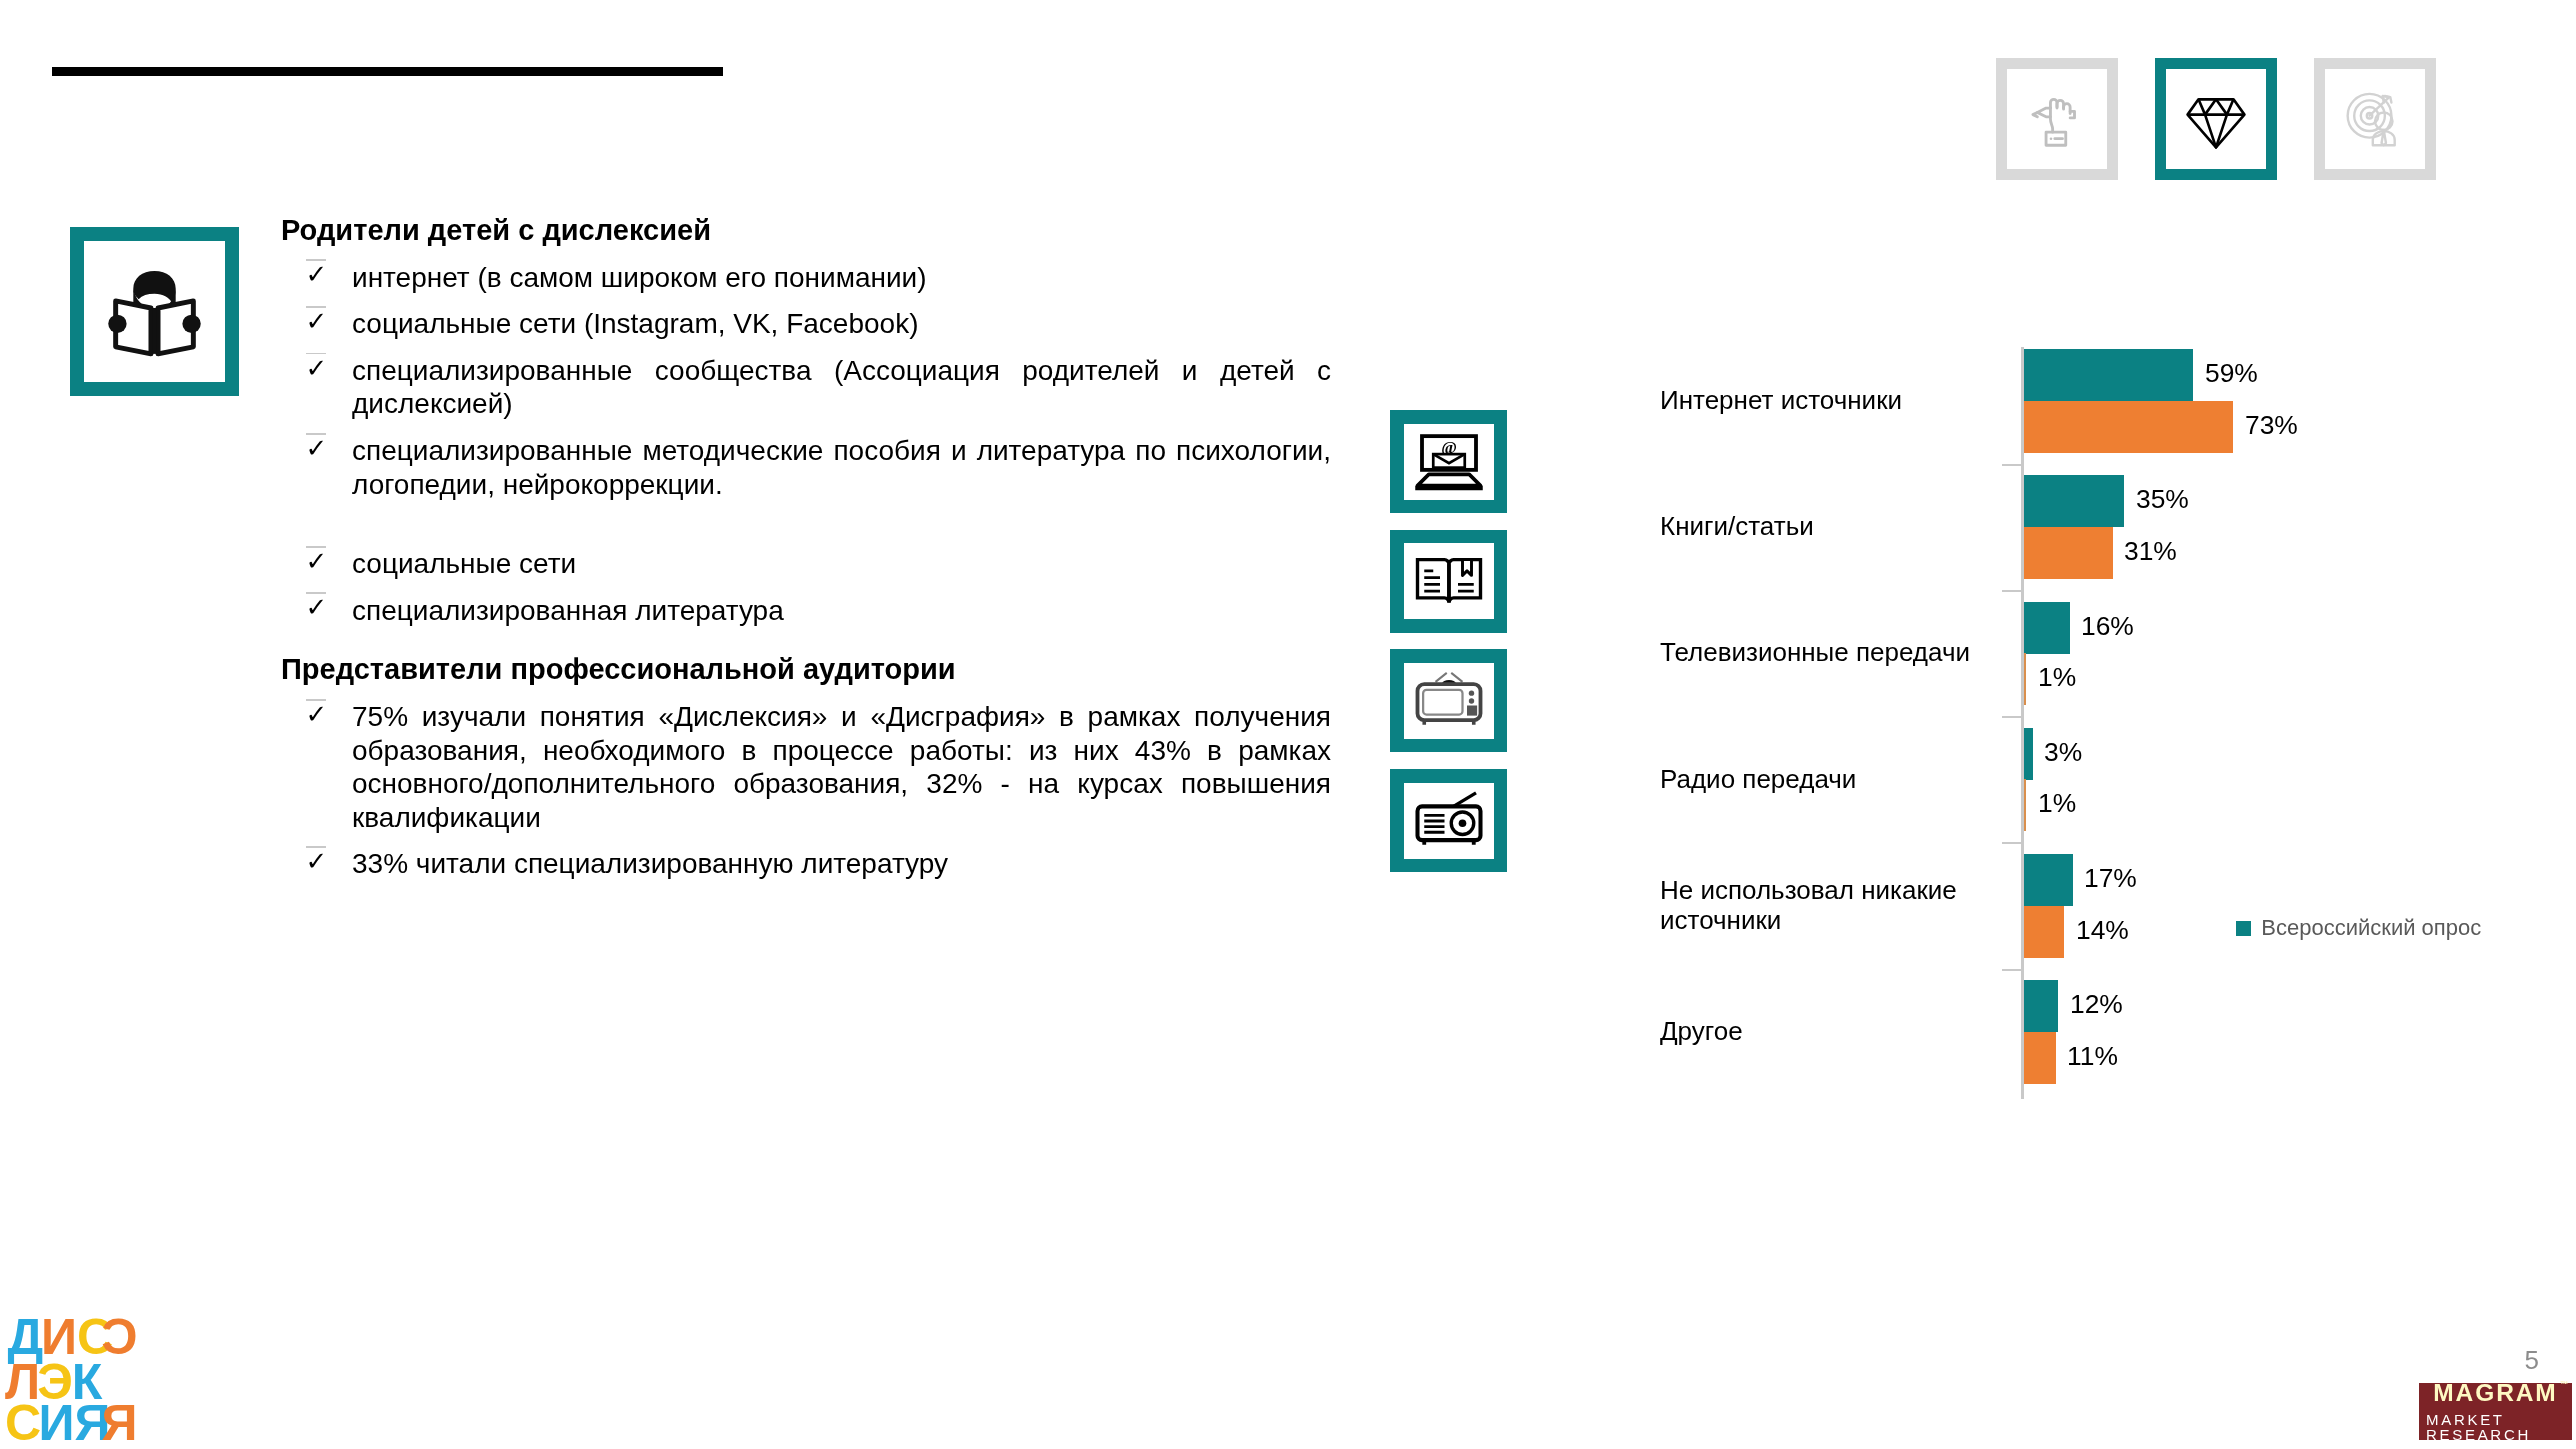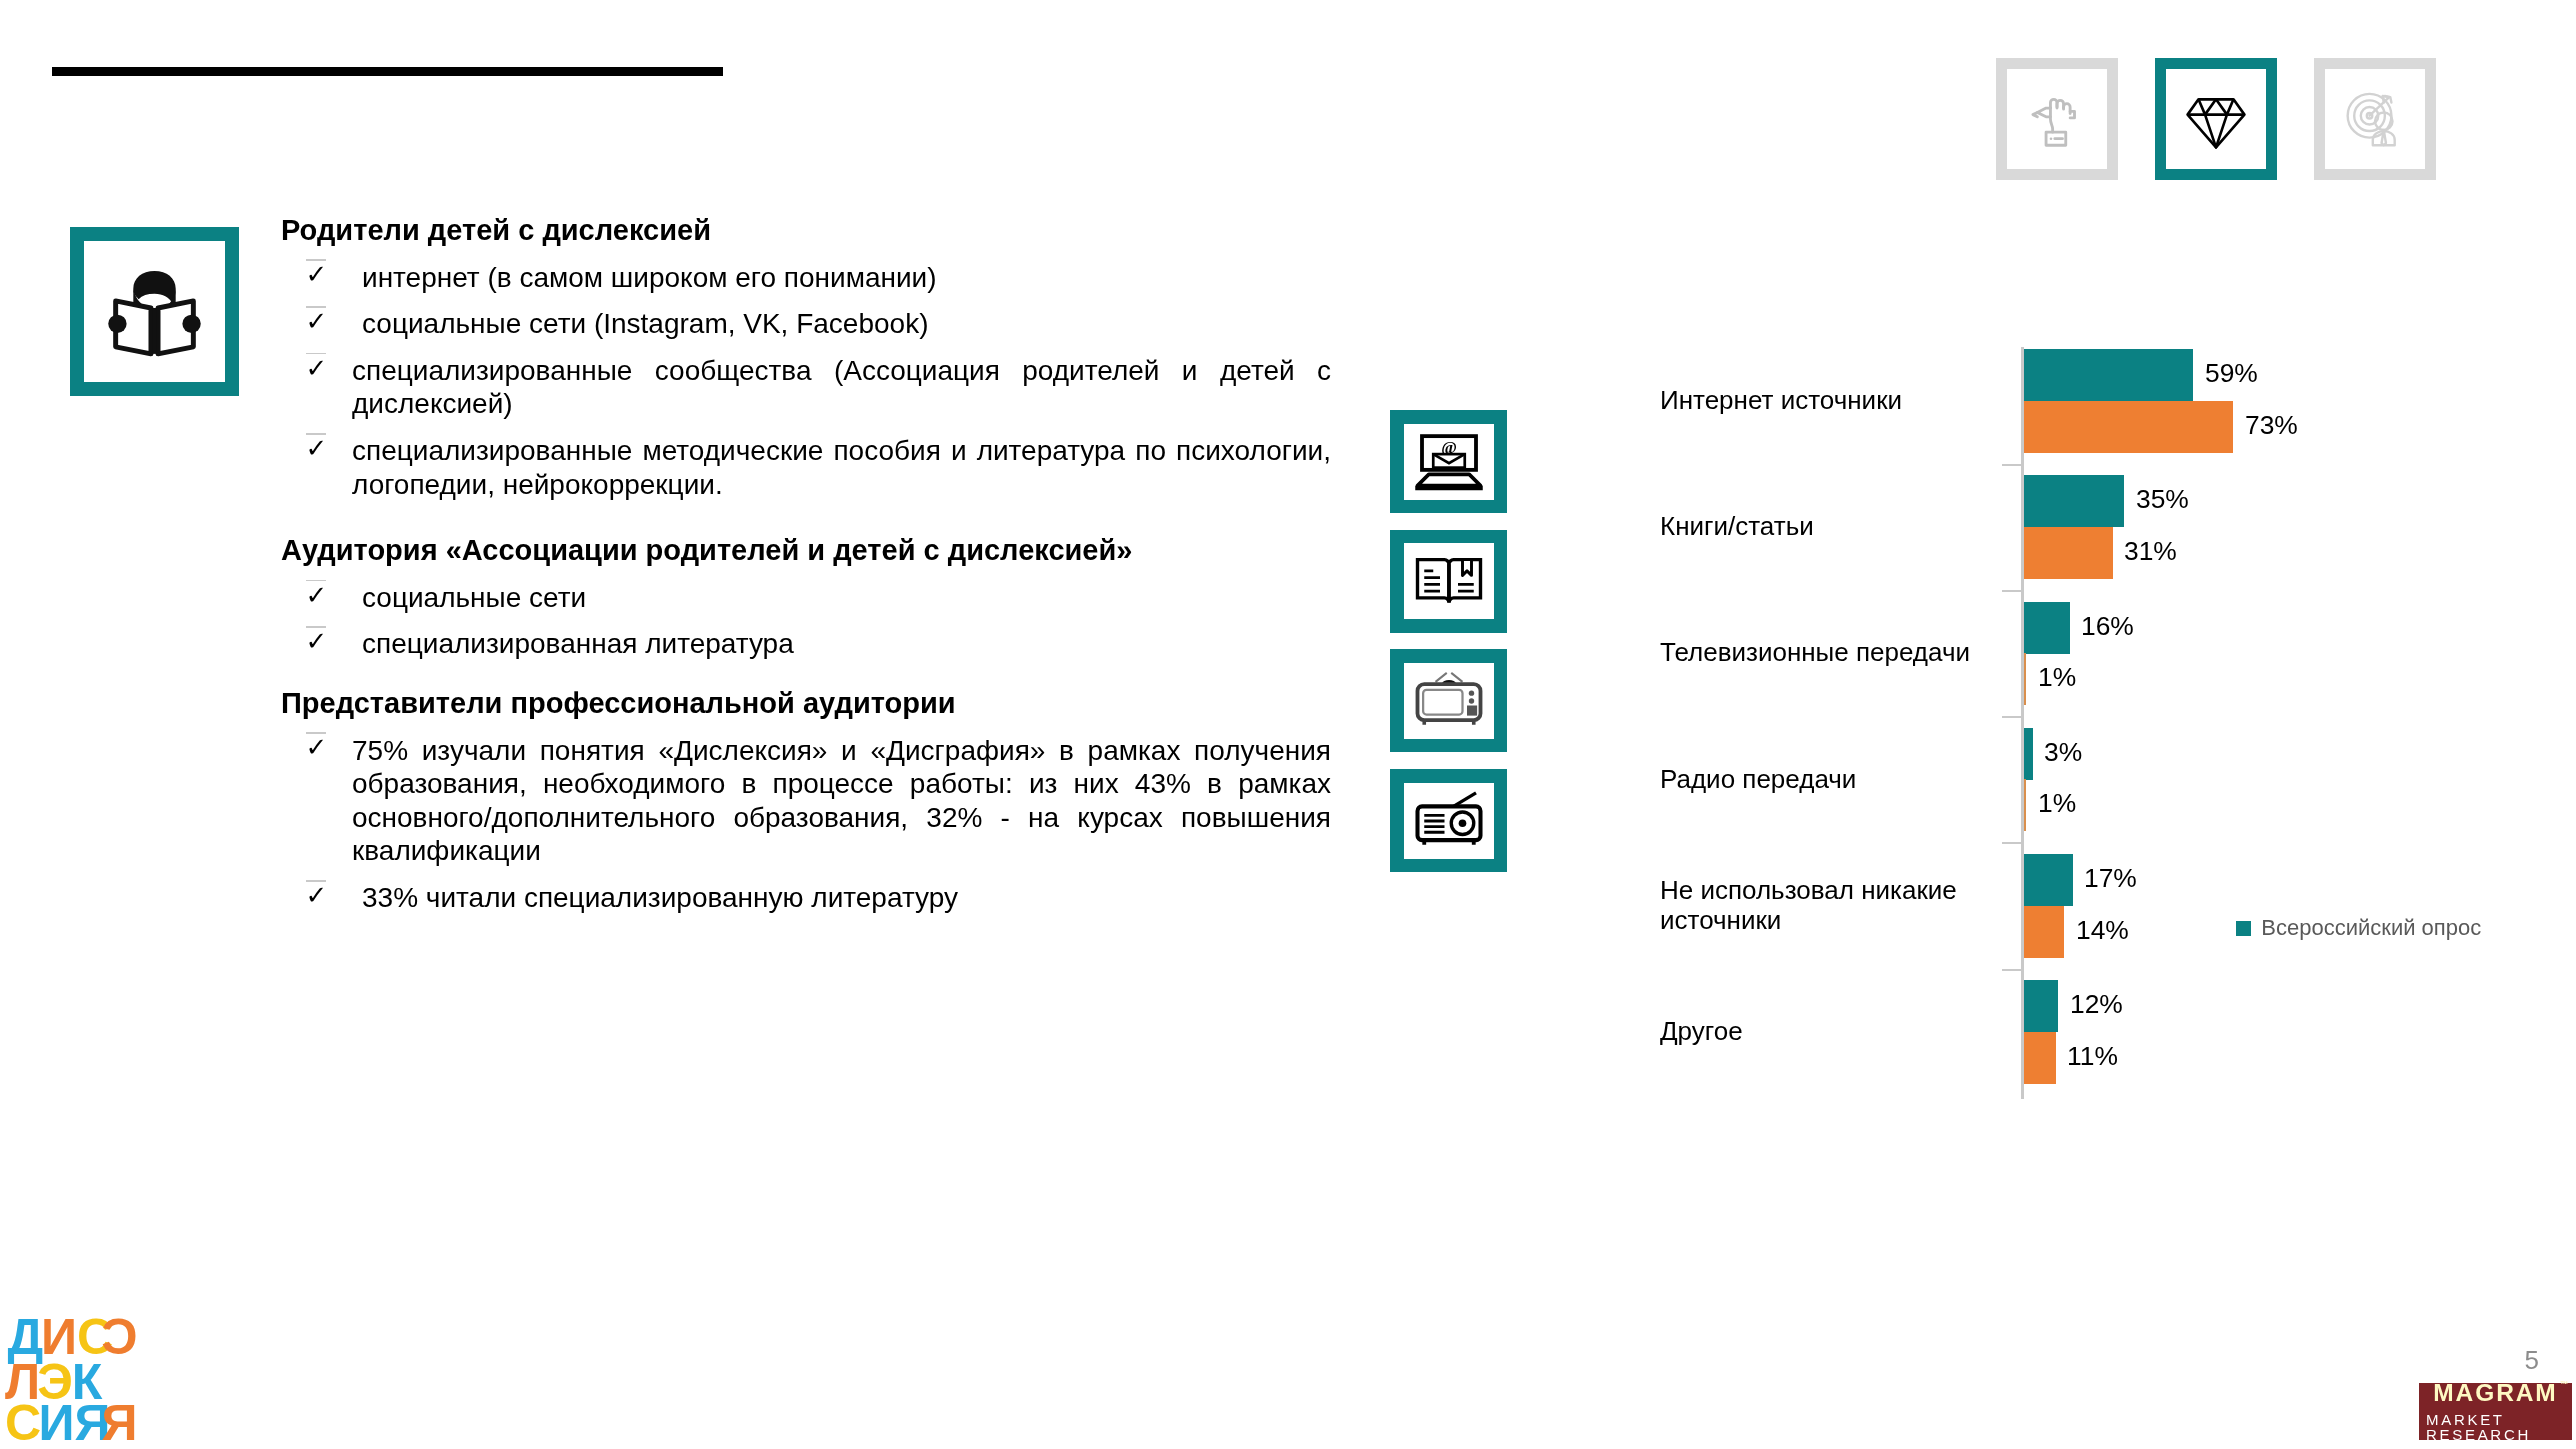--- a/index.html
+++ b/index.html
@@ -53,21 +53,21 @@
   ul.checks li{
     position:relative;padding-left:71px;
     font-size:28px;line-height:1.2;
     text-align:justify;text-justify:inter-word;
     margin-top:13px;
   }
   ul.checks li .tick{
     position:absolute;left:24.5px;top:-1.3px;font-size:26px;font-weight:normal;
   }
   ul.checks li .txt{display:block;}
-  ul.checks li.noj .txt{text-align:left;margin-left:10px;}
+  ul.checks li.noj .txt{text-align:left;}
   .gap-md{height:26px;}
   .gap-lg{height:33px;}
 
   
   #media-col{position:absolute;left:1390px;top:410px;display:flex;flex-direction:column;gap:16.7px;}
   .media-badge{
     width:117px;height:103px;box-sizing:border-box;
     background:#0b8183;display:flex;align-items:center;justify-content:center;
   }
   .media-inner{
@@ -194,21 +194,20 @@
         <span class="txt">специализированные сообщества (Ассоциация родителей и детей с дислексией)</span>
       </li>
       <li>
         <span class="tick">✓</span>
         <span class="txt">специализированные методические пособия и литература по психологии, логопедии, нейрокоррекции.</span>
       </li>
     </ul>
 
     <div class="gap-lg"></div>
 
-    <div class="sec-head">Аудитория «Ассоциации родителей и детей с дислексией»</div>
     <ul class="checks">
       <li class="noj">
         <span class="tick">✓</span>
         <span class="txt">социальные сети</span>
       </li>
       <li class="noj">
         <span class="tick">✓</span>
         <span class="txt">специализированная литература</span>
       </li>
     </ul>

